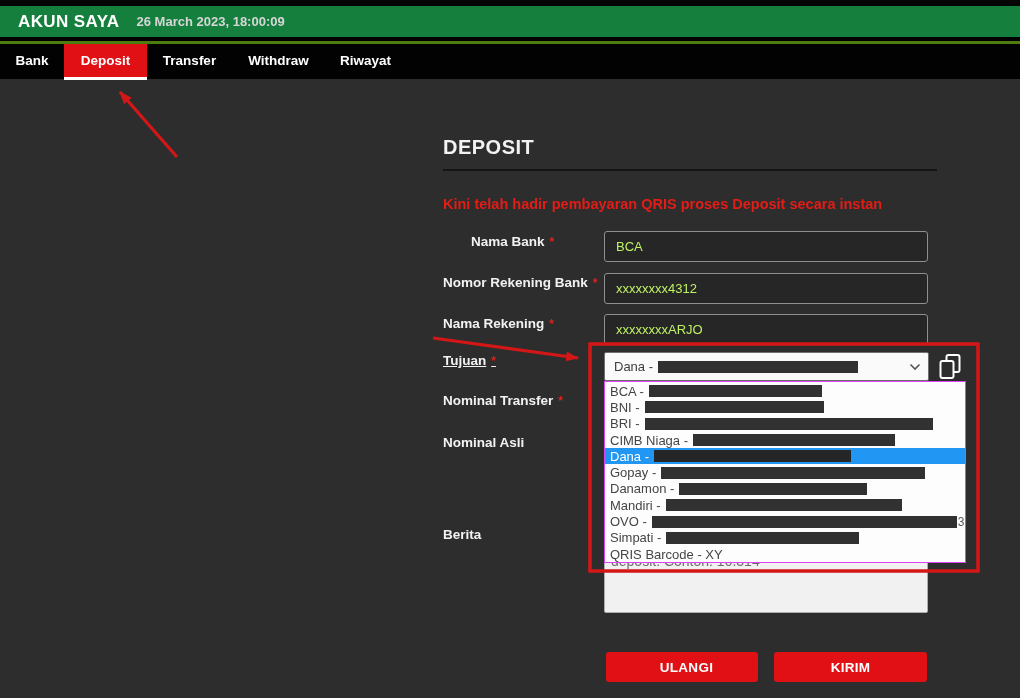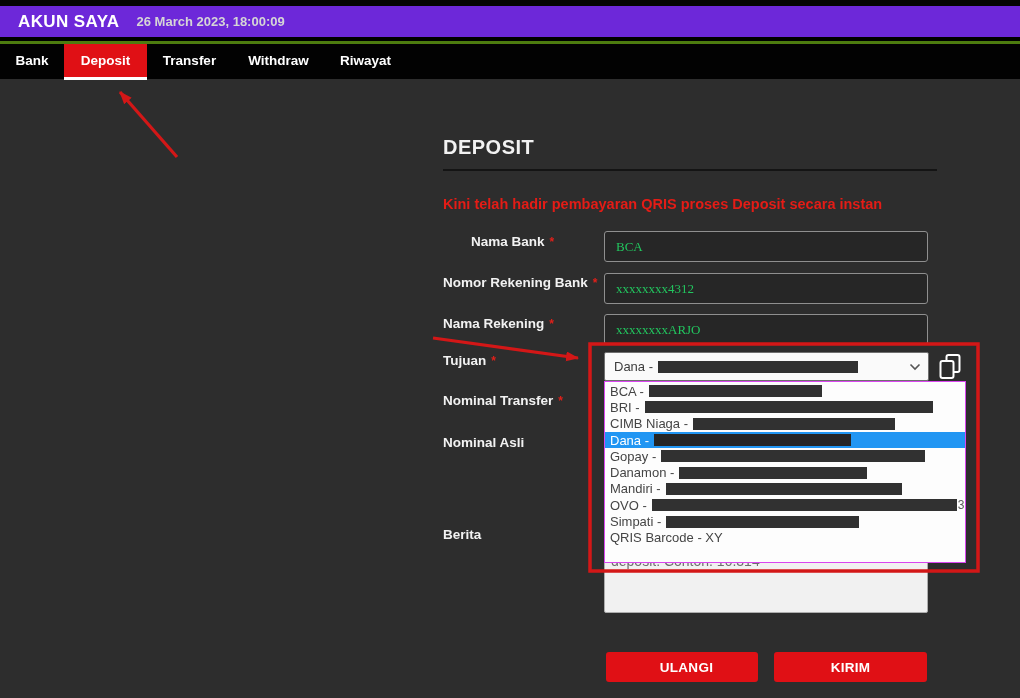--- a/index.html
+++ b/index.html
@@ -1,21 +1,21 @@
 <!DOCTYPE html>
 <html><head>
 <meta charset="utf-8">
 <style>
   html,body{margin:0;padding:0;background:#2d2d2d;}
   .stage{position:relative;width:1020px;height:698px;background:#2d2d2d;overflow:hidden;
          font-family:"Liberation Sans",sans-serif;}
 
   
   .topstrip{position:absolute;left:0;top:0;width:100%;height:6px;background:#050505;}
-  .header{position:absolute;left:0;top:6px;width:100%;height:31px;background:#6d28d9;
+  .header{position:absolute;left:0;top:6px;width:100%;height:31px;background:#15803d;
           display:flex;align-items:center;}
   .app-title{color:#ffffff;font-weight:bold;font-size:17px;margin-left:18px;letter-spacing:.4px;}
   .datetime{color:#d6d6d6;font-weight:bold;font-size:13px;margin-left:17px;}
   .blackgap{position:absolute;left:0;top:37px;width:100%;height:4px;background:#000;}
   .nav{position:absolute;left:0;top:41px;width:100%;height:38px;background:#020202;
        border-top:3px solid #4d7c0f;box-sizing:border-box;display:flex;align-items:flex-start;}
   .tab{height:33px;display:flex;align-items:center;justify-content:center;
        color:#fff;font-weight:bold;font-size:13.5px;cursor:pointer;}
   .tab-bank{width:64px;} .tab-deposit{width:83px;} .tab-transfer{width:85px;}
   .tab-withdraw{width:93px;} .tab-riwayat{width:81px;}
@@ -24,26 +24,26 @@
   
   .page-title{position:absolute;left:443px;top:136px;color:#f2f2f2;font-weight:bold;
               font-size:20px;letter-spacing:.5px;}
   .title-rule{position:absolute;left:443px;top:169px;width:494px;height:2px;background:#141414;}
   .notice{position:absolute;left:443px;top:196px;color:#e41c16;font-weight:bold;font-size:14.5px;}
 
   
   .field-label{position:absolute;left:443px;color:#f2f2f2;font-weight:bold;font-size:13.5px;white-space:nowrap;}
   .req{color:#e0201a;font-size:12px;margin-left:5px;}
   .lbl-nama-bank{top:234px;padding-left:28px;} .lbl-nomor{top:275px;} .lbl-nama-rek{top:316px;}
-  .lbl-tujuan{top:353px;} .lbl-nominal-transfer{top:393px;} .lbl-nominal-asli{top:435px;}
+  .lbl-tujuan{top:353px;text-decoration:underline;} .lbl-nominal-transfer{top:393px;} .lbl-nominal-asli{top:435px;}
   .lbl-berita{top:527px;}
 
   .text-input{position:absolute;left:604px;width:324px;height:31px;background:#262626;
-              border:1px solid #8f8f8f;border-radius:3px;color:#22c55e;font-size:13px;
-              padding:0 11px;box-sizing:border-box;font-family:Liberation Serif, serif;}
+              border:1px solid #8f8f8f;border-radius:3px;color:#bef264;font-size:13px;
+              padding:0 11px;box-sizing:border-box;font-family:Liberation Sans, sans-serif;}
   .in-nama-bank{top:231px;} .in-nomor{top:273px;} .in-nama-rek{top:314px;}
 
   .select{position:absolute;left:604px;top:352px;width:325px;height:29px;background:#fafafa;
           border:1px solid #6f6f6f;border-radius:2px;display:flex;align-items:center;
           padding:0 26px 0 9px;box-sizing:border-box;font-size:13px;color:#3c3c3c;cursor:pointer;}
   .select .chev{position:absolute;right:7px;top:10px;}
 
   .copy-btn{position:absolute;left:936px;top:351px;width:28px;height:31px;background:transparent;
             border:none;padding:0;cursor:pointer;display:flex;align-items:center;justify-content:center;}
 
@@ -135,20 +135,24 @@
     </svg>
   </button>
 
   <textarea class="berita-box" style=""></textarea>
   <span class="helper-text">deposit. Contoh: 10.314</span>
 
   <div class="dropdown">
     <div class="dd-row">
       <span>BCA -</span>
       <span class="redact" style="width:173px"></span>
+    </div>
+    <div class="dd-row">
+      <span>BNI -</span>
+      <span class="redact" style="width:179px"></span>
     </div>
     <div class="dd-row">
       <span>BRI -</span>
       <span class="redact" style="width:288px"></span>
     </div>
     <div class="dd-row">
       <span>CIMB Niaga -</span>
       <span class="redact" style="width:202px"></span>
     </div>
     <div class="dd-row dd-selected">

